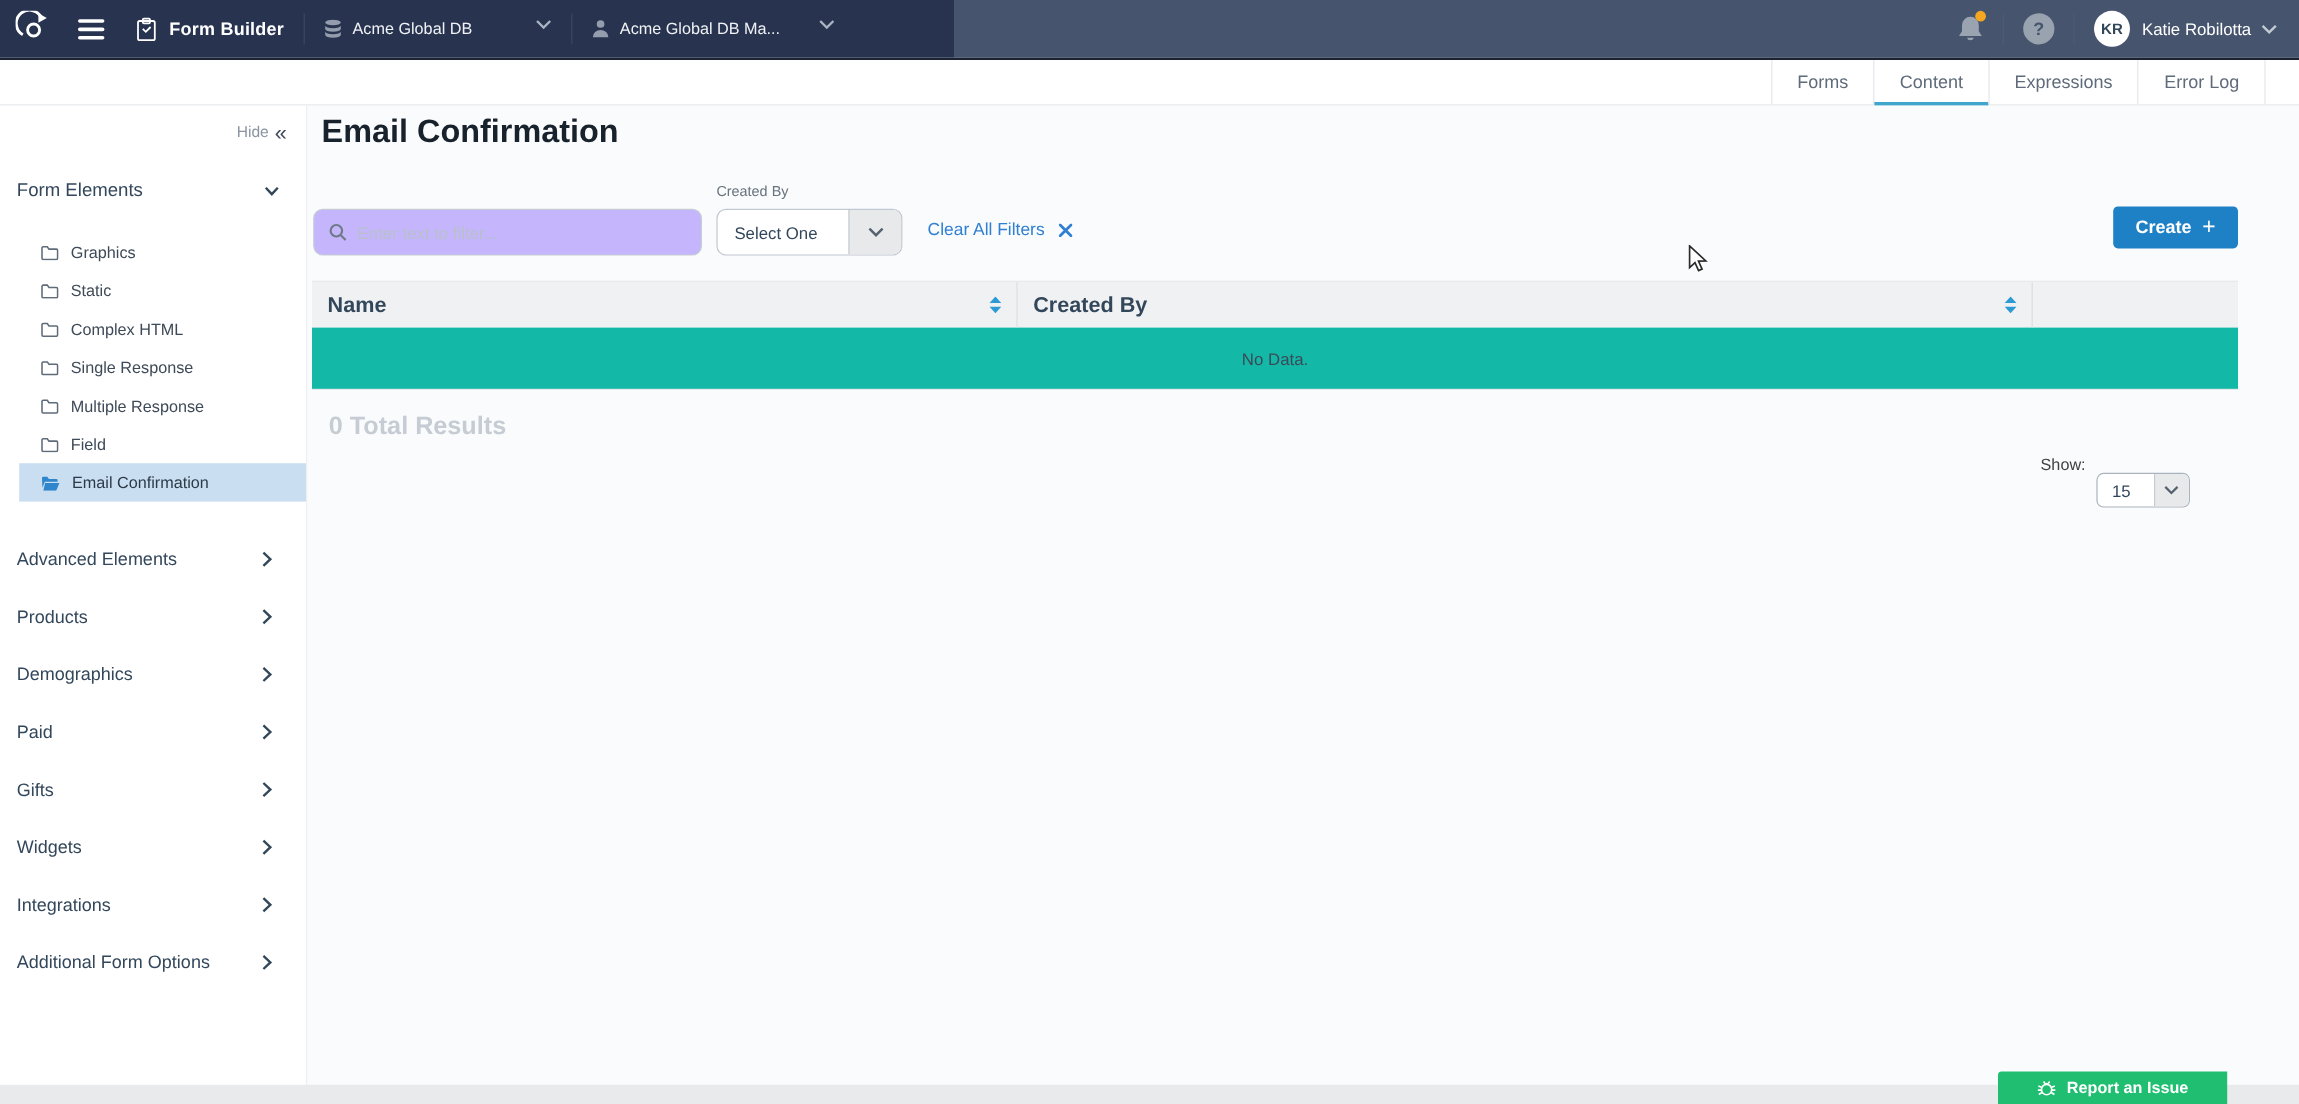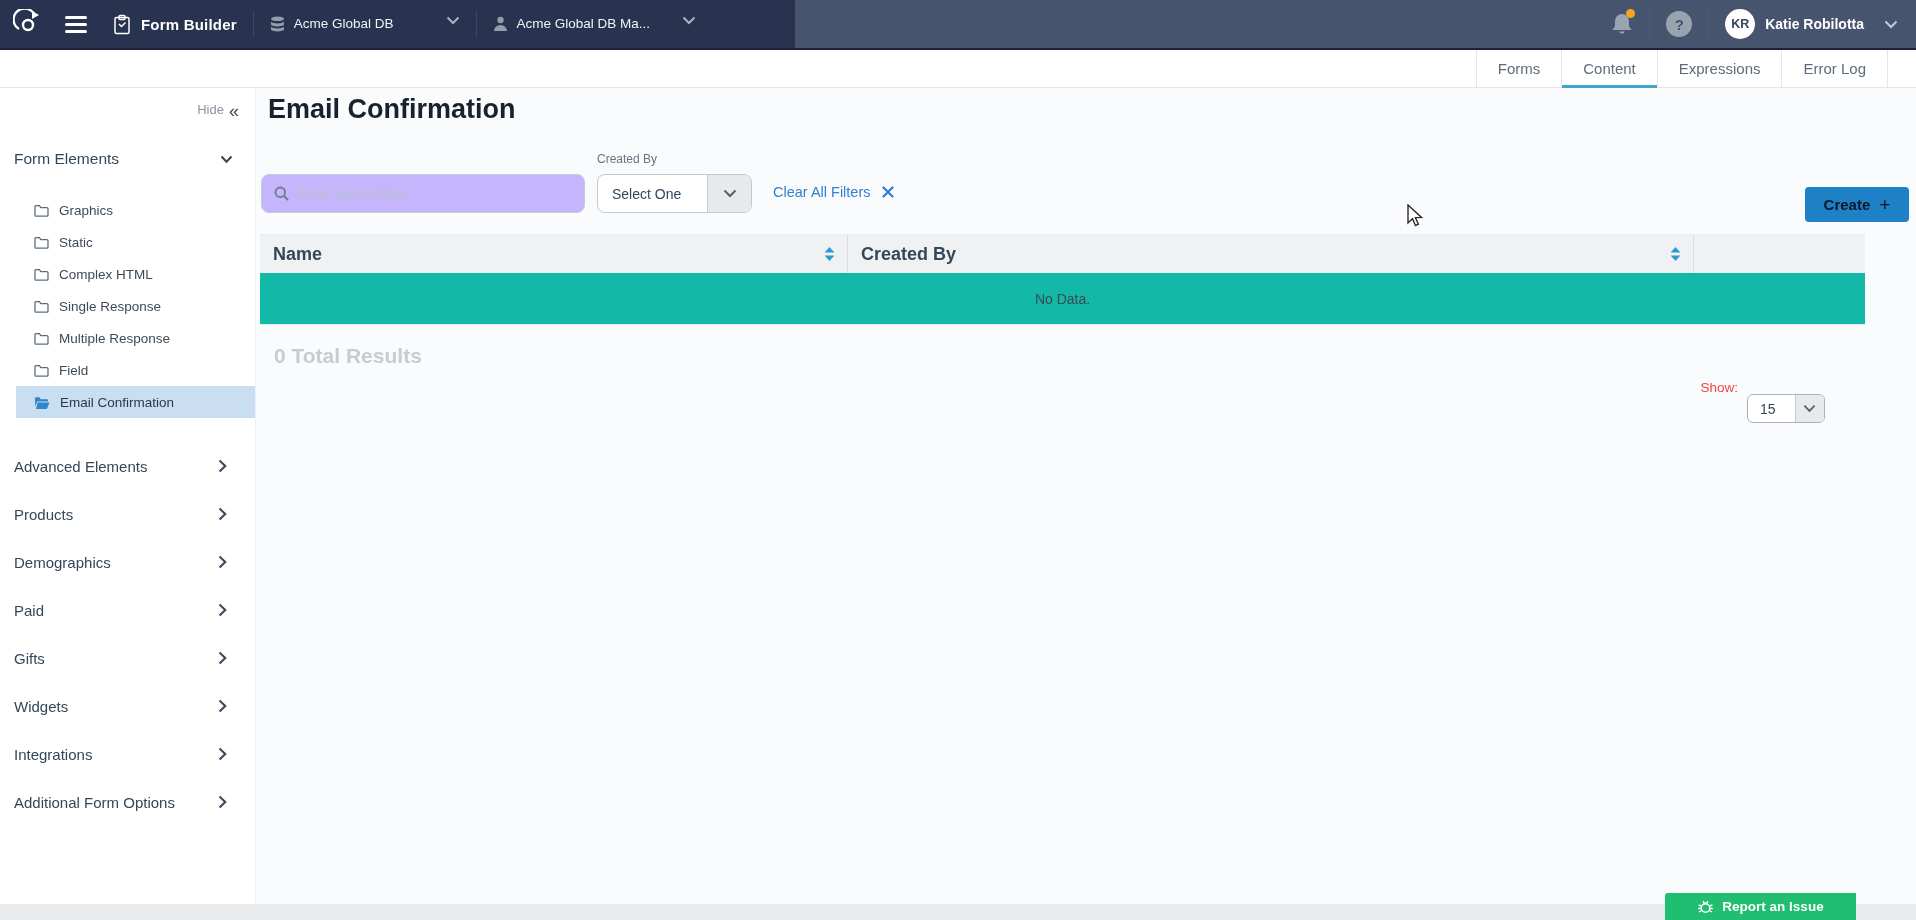--- a/index.html
+++ b/index.html
@@ -21,21 +21,21 @@
   .fb-title { font-size:15px; font-weight:bold; letter-spacing:.2px; }
   .selector { display:flex; align-items:flex-start; gap:9px; font-size:13.5px; color:#f0f2f5; cursor:pointer; }
   .selector .gap { width:34px; }
   .icon-muted { color:#939dae; }
   .bell-wrap { position:relative; cursor:pointer; }
   .badge-dot { position:absolute; right:-2px; top:-3px; width:9px; height:9px; border-radius:50%; }
   .help-circle { width:26px; height:26px; border-radius:50%; background:#99a2af; color:#46546d;
                  font-weight:bold; font-size:15px; display:flex; align-items:center; justify-content:center; cursor:pointer; }
   .avatar { width:30px; height:30px; border-radius:50%; background:#fff; color:#33475b;
             font-weight:bold; font-size:12.5px; display:flex; align-items:center; justify-content:center; }
-  .user-name { font-size:14px; font-weight:bold; margin-left:10px; margin-right:20px; }
+  .user-name { font-size:14px; font-weight:normal; margin-left:10px; margin-right:8px; }
 
   
   .tabbar { position:absolute; left:0; top:50px; width:1916px; height:38px; background:#fff;
             border-bottom:1px solid #e1e4e8; display:flex; justify-content:flex-end; padding-right:28px; }
   .tab { display:flex; align-items:center; padding:0 21px; font-size:15px; color:#5f6b7a;
          border-left:1px solid #e4e7ea; cursor:pointer; position:relative; }
   .tab:last-child { border-right:1px solid #e4e7ea; }
   .tab.active::after { content:""; position:absolute; left:0; right:0; bottom:-1px; height:3px; background:#41a6cb; }
 
   
@@ -66,40 +66,40 @@
                       font-family:"Liberation Sans", sans-serif; }
   .search-box input::placeholder { color:#b9c0ca; }
   .fake-select { position:absolute; background:#fff; border:1px solid #c0c8d1; border-radius:8px;
                  display:flex; align-items:stretch; overflow:hidden; cursor:pointer;gap:19px; }
   .fake-select .fs-value { flex:1; display:flex; align-items:center; padding-left:14px; font-size:14px; color:#33475b; }
   .fake-select .fs-chev { width:44px; background:#e7e9eb; border-left:1px solid #c5ccd4;
                           display:flex; align-items:center; justify-content:center; color:#55616e; }
   .created-by-select { left:340px; top:86px; width:155px; height:39px; }
   .clear-filters { position:absolute; left:516px; top:96px; display:flex; align-items:center; gap:11px;
                    color:#2f80d2; font-size:14.5px; cursor:pointer; }
-  .create-btn { position:absolute; left:1504px; top:99px; width:104px; height:35px; background:#1e80c5;
-                border:none; border-radius:4px; color:#0f172a; font-size:15px; font-weight:bold;
+  .create-btn { position:absolute; left:1504px; top:84px; width:104px; height:35px; background:#1e80c5;
+                border:none; border-radius:4px; color:#ffffff; font-size:15px; font-weight:bold;
                 display:flex; align-items:center; justify-content:center; gap:9px; cursor:pointer;
-                font-family:"Liberation Sans", sans-serif;margin-left:44px; }
+                font-family:"Liberation Sans", sans-serif; }
   .create-btn .plus { font-size:19px; font-weight:normal; line-height:1; }
 
   .table { position:absolute; left:3px; top:146px; width:1605px; }
   .thead { display:flex; height:39px; background:#f0f1f3; border-top:1px solid #e8eaeb; }
   .th { display:flex; align-items:center; font-size:18px; font-weight:bold; color:#33475b;
         padding-left:13px; position:relative; }
   .th .sort { margin-left:auto; margin-right:12px; cursor:pointer; }
   .th.c1 { width:588px; border-right:1px solid #dcdfe3; }
   .th.c2 { width:846px; border-right:1px solid #dcdfe3; }
   .th.c3 { width:171px; }
   .tbody-row { height:52px; background:#14b8a6; border-bottom:1px solid #e7e9ec;
                display:flex; align-items:center; justify-content:center; font-size:14px; color:#3b4a59; }
 
   .total-results { position:absolute; left:17px; top:256px; font-size:21px; font-weight:600; color:#c6ccd4; }
   .show-row { position:absolute; right:91px; top:263px; display:flex; align-items:center; gap:9px; }
-  .show-label { font-size:13.5px; color:#ef4444; }
+  .show-label { font-size:13.5px; color:#404040; }
   .pagesize-select { position:relative; width:78px; height:29px; border-radius:6px; border-color:#aab3bd;margin-top:43px; }
   .pagesize-select .fs-value { padding-left:12px; }
   .pagesize-select .fs-chev { width:33px; }
 
   
   .footer-strip { position:absolute; left:0; bottom:0; width:1916px; height:16px; background:#e9eaec; }
   .report-btn { position:absolute; right:0; bottom:0; width:191px; height:27px; background:#1fbe71;
                 color:#fff; font-size:13.5px; font-weight:bold; display:flex; align-items:center;
                 justify-content:center; gap:8px; cursor:pointer; border-radius:3px 0 0 0; z-index:5; }
 

